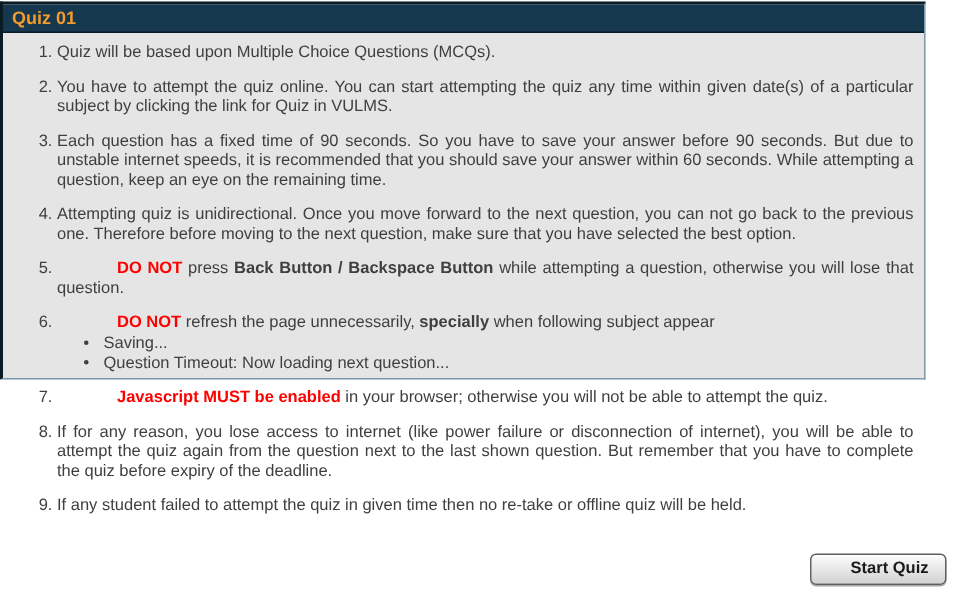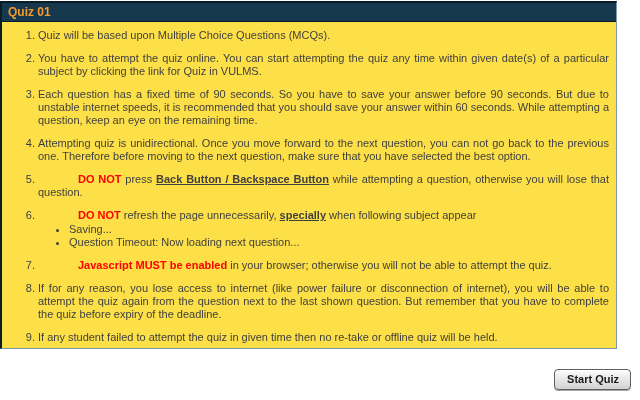--- a/index.html
+++ b/index.html
@@ -7,22 +7,22 @@
     --header-text:#f49b2b;
     --alert:#ff0000;
     --body-text:#3f3f3f;
     --box-border:#7d9baa;
     --frame-dark:#0a1b26;
   }
   *{margin:0;padding:0;box-sizing:border-box;}
   html,body{width:640px;height:400px;background:#ffffff;overflow:hidden;
     font-family:"Liberation Sans","DejaVu Sans",sans-serif;}
   .quiz-window{
-    position:absolute;left:0;top:1px;width:617px;height:348px;
-    background:#fde047;
+    position:absolute;left:0;top:1px;width:617px;height:252px;
+    background:#e5e5e5;
     border-style:solid;border-width:2px 1px 1px 2px;
     border-color:var(--frame-dark) var(--box-border) var(--box-border) var(--frame-dark);
   }
   .title-bar{
     height:19px;background:var(--header-bg);
     border-bottom:1px solid #0a1b26;
     display:flex;justify-content:space-between;align-items:center;
     padding:0 6px;
     color:var(--header-text);font-size:12px;font-weight:bold;
   }
@@ -42,30 +42,30 @@
     text-align:justify;
     padding-right:1px;
   }
   ol.instructions ul{
     list-style:disc;
     margin:1px 0 6px 17px;
     padding-left:14px;
     text-align:left;
   }
   .seg-n{font-weight:normal;}
-  .seg-b{font-weight:bold;text-decoration:underline;}
+  .seg-b{font-weight:bold;}
   .seg-a{font-weight:bold;color:var(--alert);padding-left:40px;}
   .footer{
     position:absolute;left:0;top:369px;width:631px;
     display:flex;justify-content:flex-end;
   }
   .start-quiz-btn{
     font-family:"Liberation Sans","DejaVu Sans",sans-serif;
     font-size:11px;font-weight:bold;color:#1a1a1a;
-    padding:3px 11px 4px 12px;
+    padding:3px 11px 4px 26px;
     background:linear-gradient(#fdfdfd,#e9e9e9 45%,#d2d2d2);
     border:1px solid #5f5f5f;
     border-radius:4px;
     box-shadow:0 1px 0 rgba(0,0,0,0.35), inset 0 1px 0 #ffffff;
     cursor:pointer;
   }
 </style>
 </head>
 <body>
 

